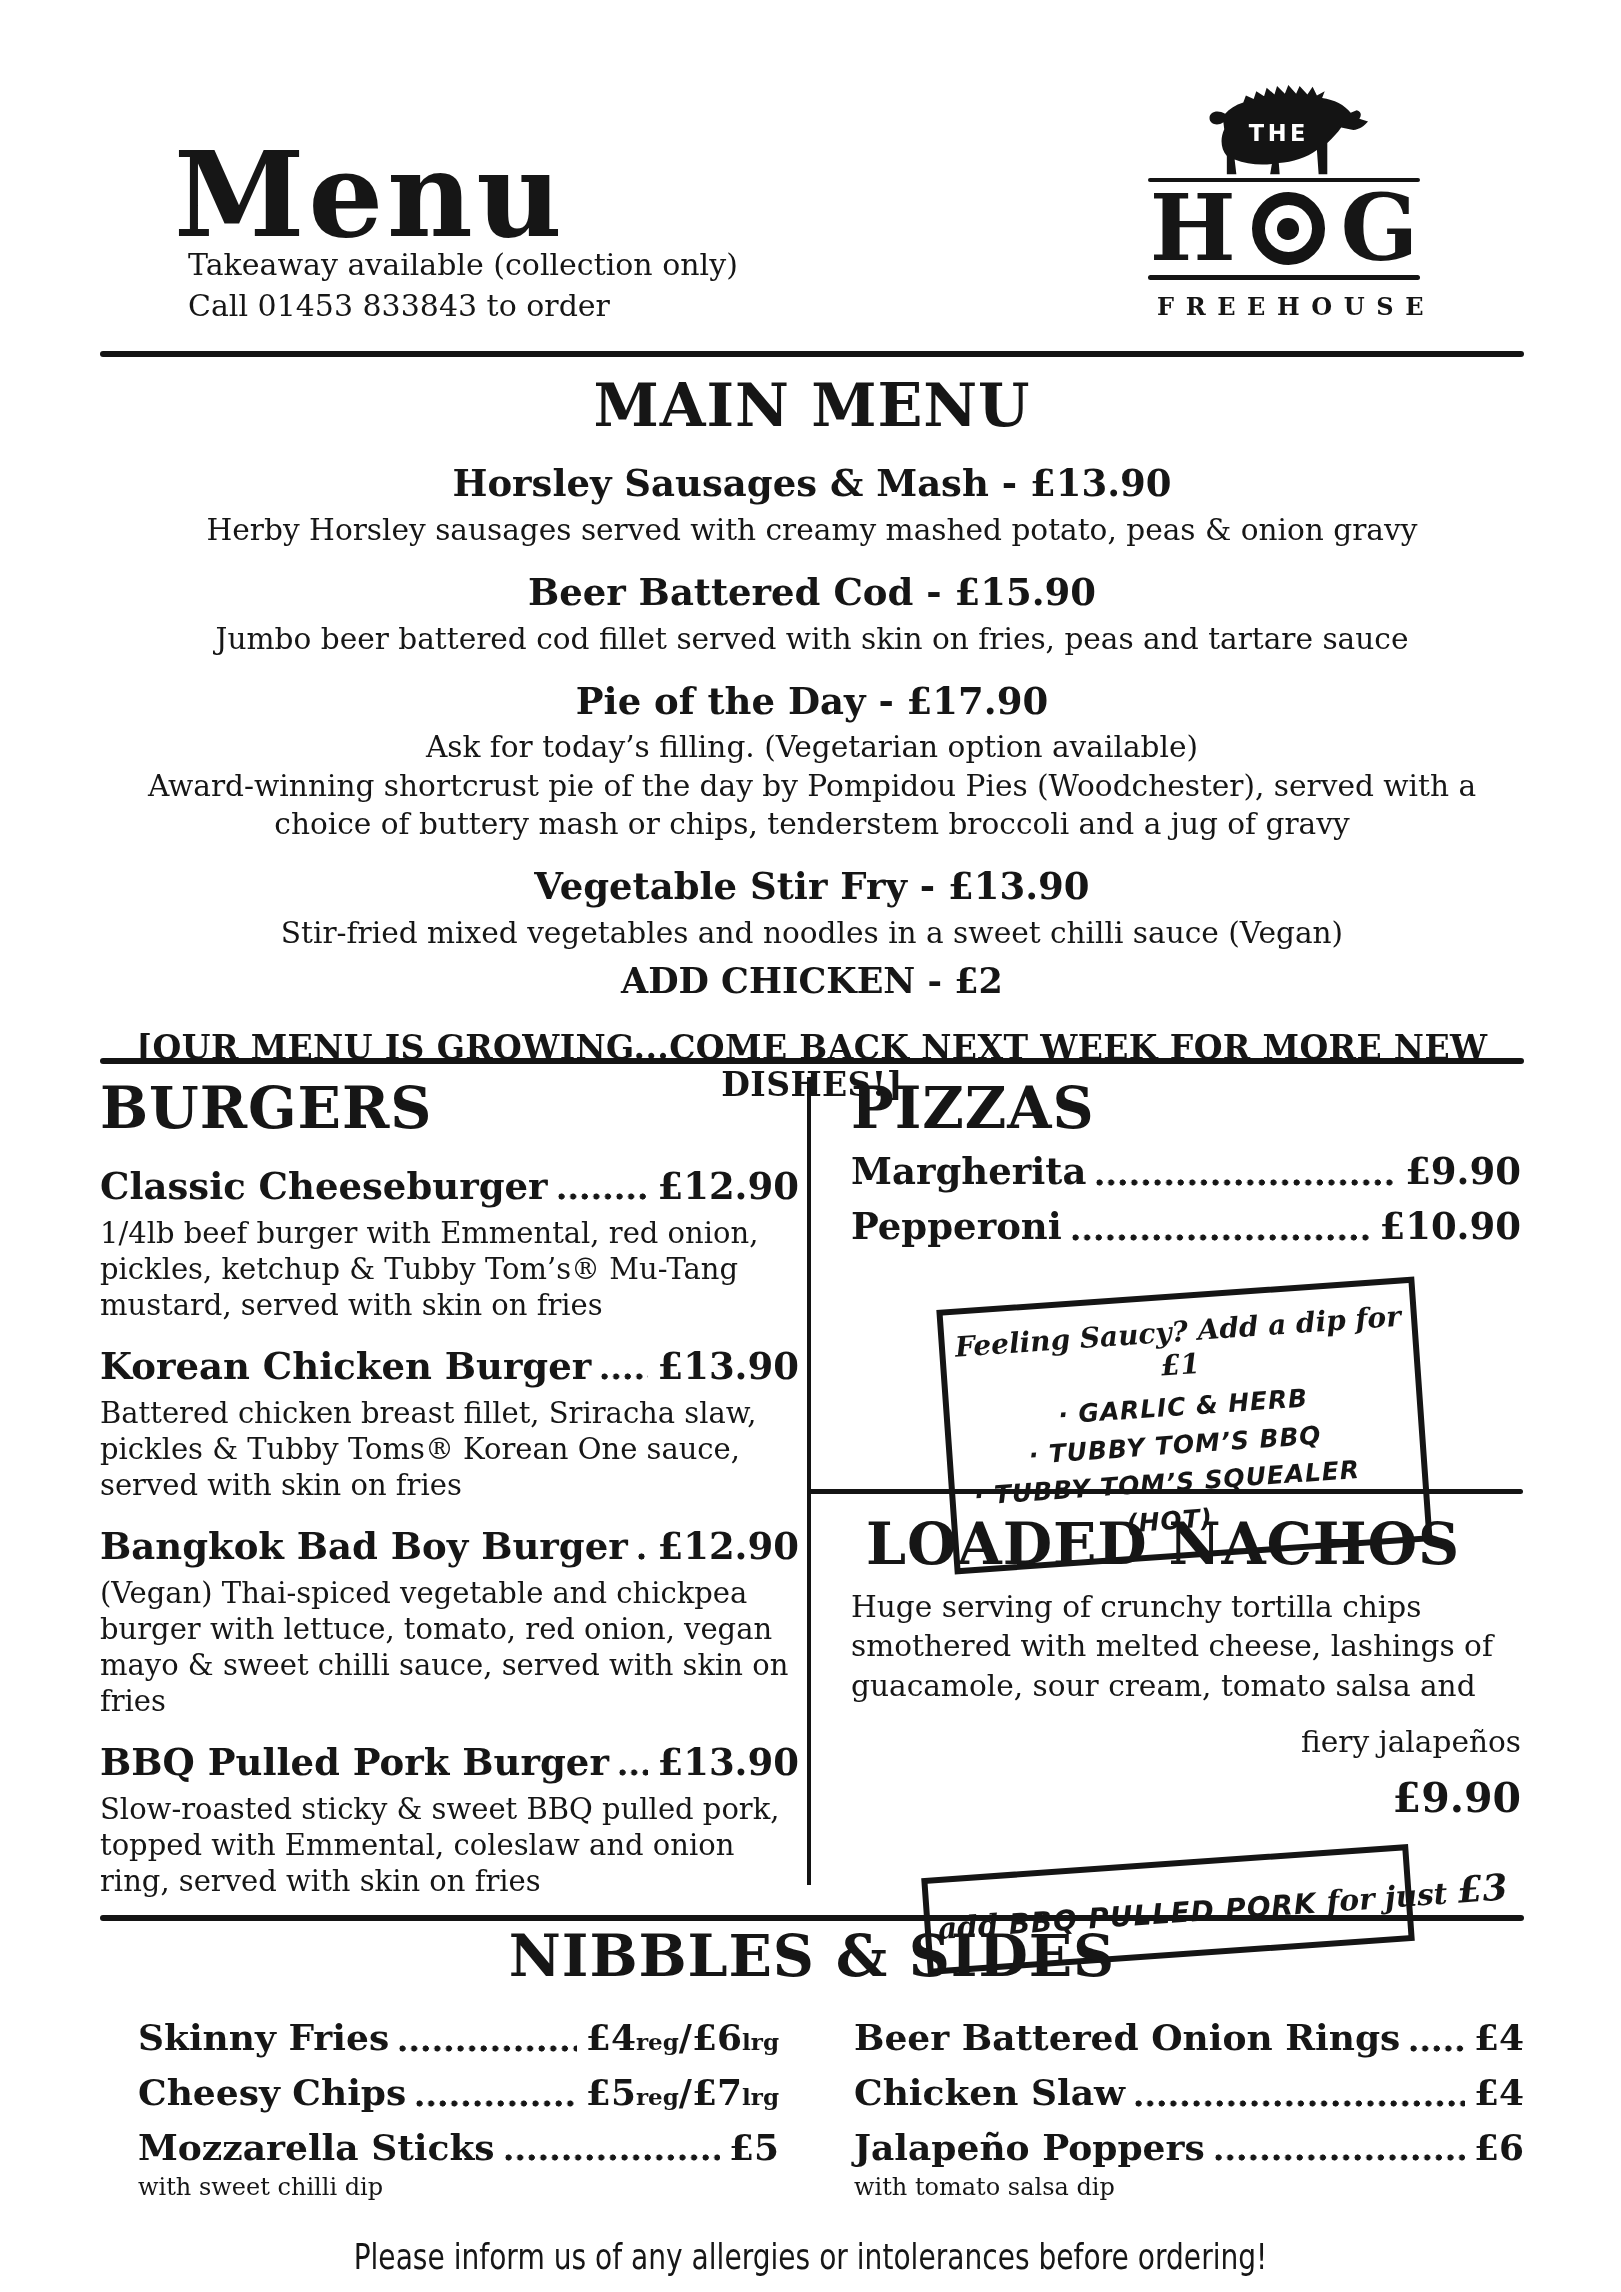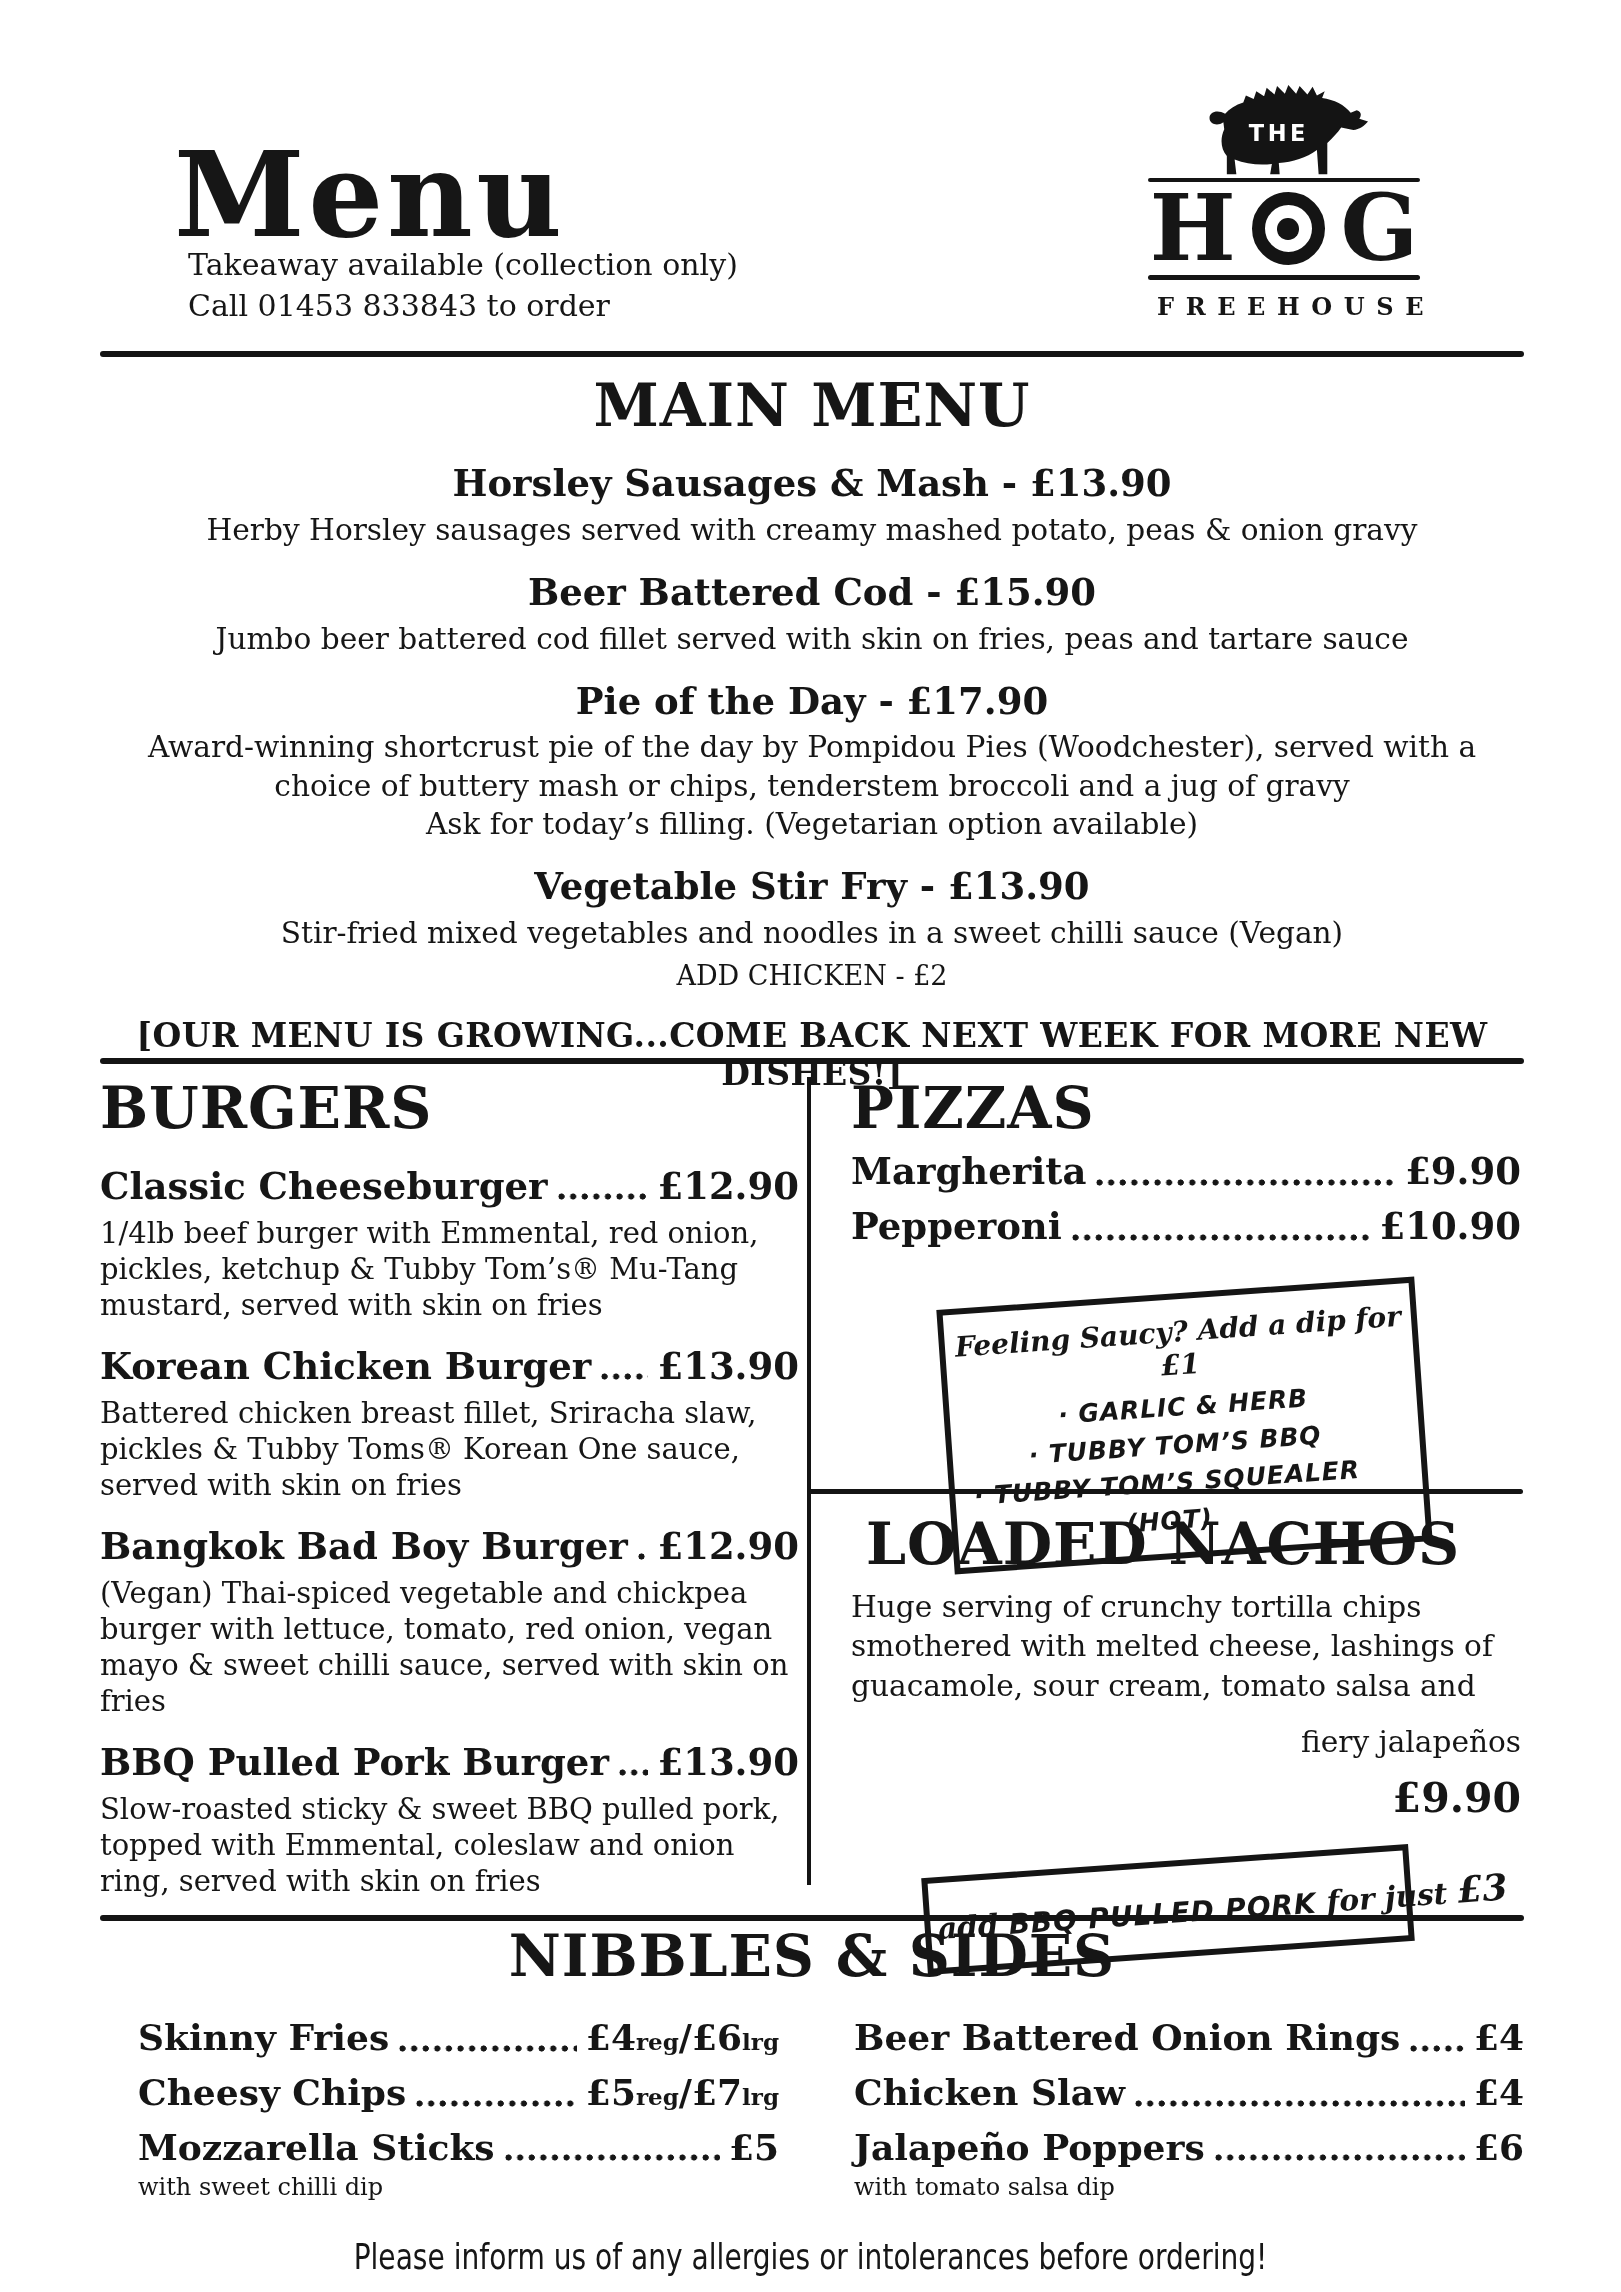--- a/index.html
+++ b/index.html
@@ -31,21 +31,21 @@
   .hr4{left:100px;top:1915px;width:1424px;}
   .vr{position:absolute;left:807px;top:1077px;width:3.6px;height:808px;background:#141414;}
 
   
   .main-col{position:absolute;left:100px;top:376px;width:1424px;text-align:center;}
   .sec-h{font-size:59px;font-weight:700;line-height:1;margin:0;letter-spacing:0.9px;}
   .main-col .sec-h{margin-bottom:27px;}
   .mm-item{margin-bottom:21.5px;}
   .mm-name{font-size:37px;font-weight:700;line-height:1.15;margin:0 0 6.3px 0;}
   .mm-desc{font-size:29.6px;line-height:1.3;margin:0 auto;max-width:1343px;}
-  .mm-addon{font-size:27px;font-weight:400;line-height:1.45;margin:3.6px 0 0 0;}
+  .mm-addon{font-size:35px;font-weight:700;line-height:1.45;margin:3.6px 0 0 0;}
   .notice{font-size:33px;font-weight:700;line-height:1.15;margin:12.5px 0 0 0;letter-spacing:0.4px;}
 
   
   .col{position:absolute;}
   .burgers-col{left:100px;top:1079px;width:699px;}
   .pizzas-col{left:851px;top:1079px;width:670px;}
   .nachos-col{left:851px;top:1515px;width:670px;}
   .col .sec-h{font-size:57px;margin-bottom:29px;}
   .pizzas-col .sec-h{margin-bottom:14.3px;}
   .nachos-col .sec-h{margin-bottom:16px;margin-left:15px;}
@@ -142,22 +142,22 @@
       <p class="mm-desc">Herby Horsley sausages served with creamy mashed potato, peas &amp; onion gravy</p>
     </div>
 
     <div class="mm-item">
       <p class="mm-name">Beer Battered Cod - £15.90</p>
       <p class="mm-desc">Jumbo beer battered cod fillet served with skin on fries, peas and tartare sauce</p>
     </div>
 
     <div class="mm-item">
       <p class="mm-name">Pie of the Day - £17.90</p>
+      <p class="mm-desc">Ask for today’s filling. (Vegetarian option available)</p>
       <p class="mm-desc">Award-winning shortcrust pie of the day by Pompidou Pies (Woodchester), served with a choice of buttery mash or chips, tenderstem broccoli and a jug of gravy</p>
-      <p class="mm-desc">Ask for today’s filling. (Vegetarian option available)</p>
     </div>
 
     <div class="mm-item">
       <p class="mm-name">Vegetable Stir Fry - £13.90</p>
       <p class="mm-desc">Stir-fried mixed vegetables and noodles in a sweet chilli sauce (Vegan)</p>
       <p class="mm-addon">ADD CHICKEN - £2</p>
     </div>
 
     <p class="notice">[OUR MENU IS GROWING...COME BACK NEXT WEEK FOR MORE NEW DISHES!]</p>
   </section>

